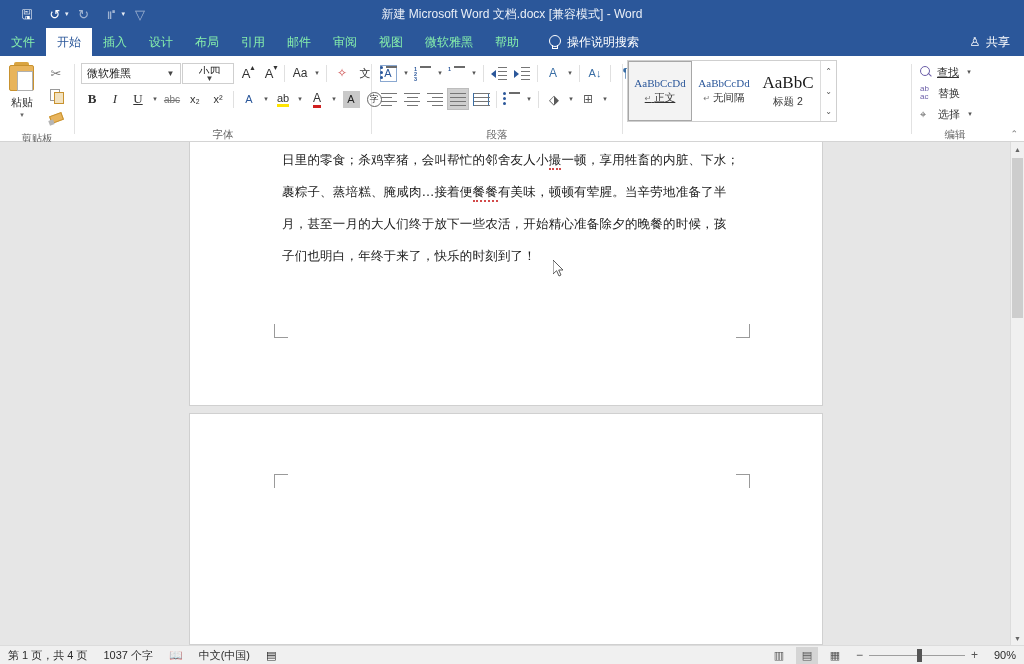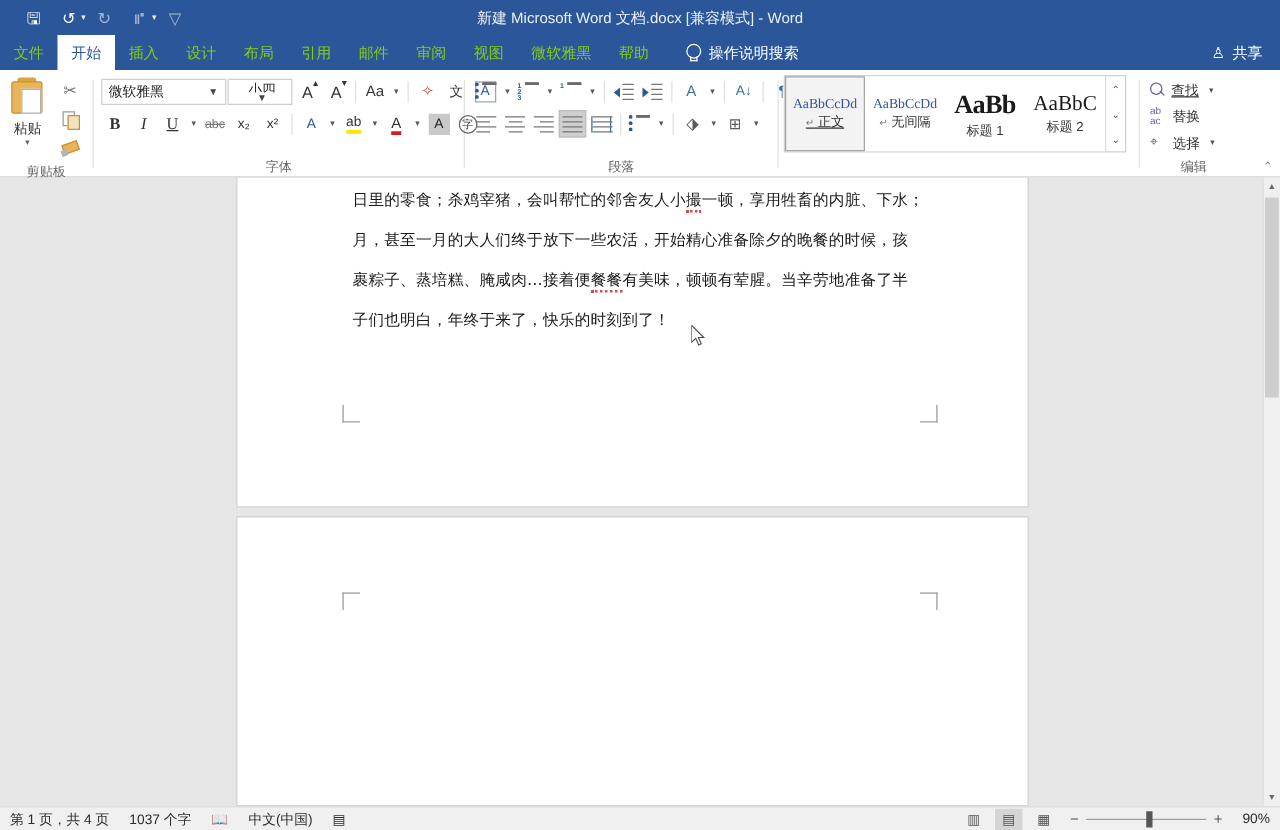--- a/index.html
+++ b/index.html
@@ -40,21 +40,21 @@
     color: #fff; font-size: 12px;
   }
   .wbtn.close-btn { font-size: 14px; }
 
   
   .tabsrow {
     height: 28px; background: #2b579a; display: flex; align-items: flex-end;
     position: relative;
   }
   .tab {
-    font-size: 12px; color: #84cc16; padding: 0 11px; height: 28px;
+    font-size: 12px; color: #86efac; padding: 0 11px; height: 28px;
     display: flex; align-items: center;
   }
   .tab.file { background: #2b579a; }
   .tab.active { background: #fff; color: #2b579a; }
   .tellme {
     display: flex; align-items: center; gap: 7px; font-size: 12px;
     color: #fff; margin-left: 18px; height: 28px;
   }
   .bulb { width: 12px; height: 14px; position: relative; }
   .bulb:before {
@@ -624,24 +624,20 @@
       <div class="gallery">
         <div class="style-item sel">
           <span class="st-prev">AaBbCcDd</span>
           <span class="st-name"><span class="pilcrow">↵</span> <span>正文</span></span>
         </div>
         <div class="style-item">
           <span class="st-prev">AaBbCcDd</span>
           <span class="st-name"><span class="pilcrow">↵</span> <span>无间隔</span></span>
         </div>
         <div class="style-item">
-          <span class="st-prev big">AaBb</span>
-          <span class="st-name">标题 1</span>
-        </div>
-        <div class="style-item">
           <span class="st-prev mid">AaBbC</span>
           <span class="st-name">标题 2</span>
         </div>
         <div class="gal-nav">
           <div>⌃</div>
           <div>⌄</div>
           <div>⌄</div>
         </div>
       </div>
     </div>
@@ -674,24 +670,24 @@
 </div>
 
 <div class="docarea">
 
   <div class="page page1">
 
     <div class="ptext">
       <div class="pline">
         <span>日里的零食；杀鸡宰猪，会叫帮忙的邻舍友人小</span><span class="squig">撮</span><span>一顿，享用牲畜的内脏、下水；</span>
       </div>
-      <div class="pline">月，甚至一月的大人们终于放下一些农活，开始精心准备除夕的晚餐的时候，孩</div>
       <div class="pline">
         <span>裹粽子、蒸培糕、腌咸肉…接着便</span><span class="squig">餐餐</span><span>有美味，顿顿有荤腥。当辛劳地准备了半</span>
       </div>
+      <div class="pline">月，甚至一月的大人们终于放下一些农活，开始精心准备除夕的晚餐的时候，孩</div>
       <div class="pline">子们也明白，年终于来了，快乐的时刻到了！</div>
     </div>
     <div class="mk bl" style="left:84px;top:182px;"></div>
     <div class="mk br" style="right:72px;top:182px;"></div>
   </div>
 
   <div class="page page2">
     <div class="mk tl" style="left:84px;top:60px;"></div>
     <div class="mk tr" style="right:72px;top:60px;"></div>
   </div>

